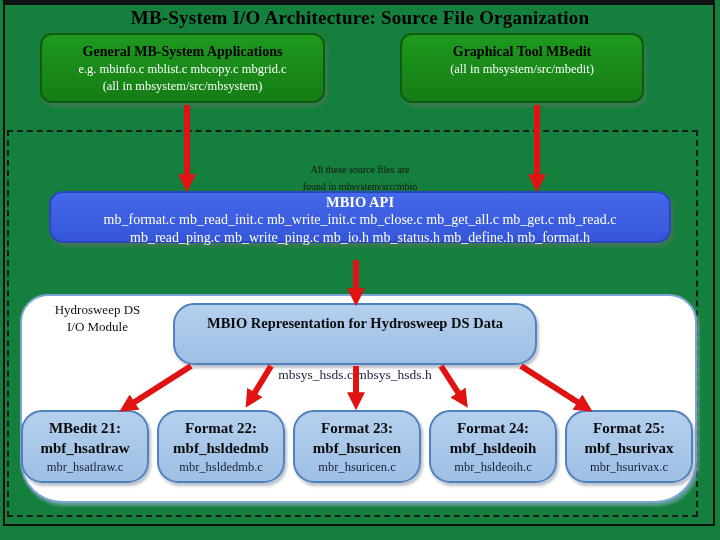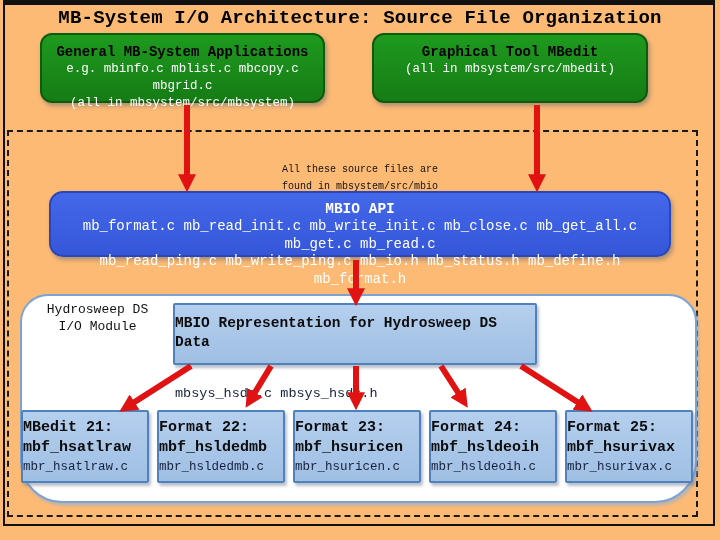--- a/index.html
+++ b/index.html
@@ -1,18 +1,18 @@
 <!DOCTYPE html>
 <html><head>
 <meta charset="utf-8">
 <style>
   html,body{margin:0;padding:0;background:#ffffff;}
   .stage{
-    position:relative;width:720px;height:540px;background:#fdba74;
-    font-family:Liberation Mono, monospace;overflow:hidden;
+    position:relative;width:720px;height:540px;background:#15803d;
+    font-family:Liberation Serif, serif;overflow:hidden;
   }
   .frame{
     position:absolute;left:3px;top:0;width:712px;height:526px;
     border-style:solid;border-color:#111;border-width:5px 2px 2px 2px;
     box-sizing:border-box;pointer-events:none;
   }
   .diagram-title{
     position:absolute;left:0;top:7px;width:720px;text-align:center;
     font-size:19px;font-weight:bold;color:#000;letter-spacing:.2px;
   }
@@ -30,45 +30,46 @@
   .dashed-region{
     position:absolute;left:7px;top:130px;width:691px;height:387px;
     border:2px dashed #1a1a1a;box-sizing:border-box;
   }
   .mbio-note{
     position:absolute;left:185px;top:141px;width:350px;text-align:center;
     font-size:10px;color:#111;line-height:17px;margin-top:20px;
   }
   
   .api-box{
-    position:absolute;left:49px;top:191px;width:622px;height:66px;
+    position:absolute;left:49px;top:191px;width:622px;height:52px;
     box-sizing:border-box;background:linear-gradient(180deg,#4468ea 0%,#3556d8 100%);
     border:2px solid #2b46b8;border-radius:14px;
     box-shadow:2px 3px 4px rgba(110,110,110,.55);
-    text-align:center;padding-top:7px;
+    text-align:center;
   }
   .api-box .atitle{font-size:14.5px;font-weight:bold;color:#fff;line-height:18px;}
   .api-box .aline{font-size:14px;color:#fff;line-height:17.5px;}
   
   .module-box{
     position:absolute;left:20px;top:294px;width:677px;height:209px;
     box-sizing:border-box;background:#fff;
     border:2px solid #7ba3d4;border-radius:28px 28px 42px 42px;
     box-shadow:2px 3px 3px rgba(150,175,205,.6);
   }
   .module-label{
     position:absolute;left:35px;top:301px;width:125px;text-align:center;
     font-size:13px;color:#111;line-height:17px;
   }
   
   .lblue{
     position:absolute;box-sizing:border-box;
     background:linear-gradient(180deg,#b5cfee 0%,#9fbfe3 100%);
-    border:2px solid #4f81bd;border-radius:2px;
+    border:2px solid #4f81bd;border-radius:21px;
     box-shadow:2px 3px 3px rgba(120,130,150,.5);
+    text-align:center;
   }
   .rep-box{left:173px;top:303px;width:364px;height:62px;padding-top:9px;}
   .rep-box .rtitle{font-size:14.5px;font-weight:bold;color:#0c0c0c;line-height:19px;}
   .rep-box .rfiles{font-size:13.5px;color:#16213d;line-height:18px;margin-top:33px;}
   .fmt-box{top:410px;width:128px;height:73px;padding-top:6px;}
   .fmt-box .fid,.fmt-box .fname{font-size:15px;font-weight:bold;color:#0c0c0c;line-height:20px;}
   .fmt-box .ffile{font-size:12.5px;color:#16213d;line-height:18px;}
   .fmt-1{left:21px;} .fmt-2{left:157px;} .fmt-3{left:293px;} .fmt-4{left:429px;} .fmt-5{left:565px;}
   .arrow-layer{position:absolute;left:0;top:0;width:720px;height:540px;pointer-events:none;}
 </style>
@@ -80,21 +81,21 @@
   <div class="frame"></div>
 
   <div class="diagram-title">MB-System I/O Architecture: Source File Organization</div>
 
   <div class="green-box" style="left:40px;width:285px;">
     <div class="gtitle">General MB-System Applications</div>
     <div class="gline">e.g. mbinfo.c mblist.c mbcopy.c mbgrid.c</div>
     <div class="gline">(all in mbsystem/src/mbsystem)</div>
   </div>
 
-  <div class="green-box" style="left:372px;width:276px;">
+  <div class="green-box" style="left:400px;width:244px;">
     <div class="gtitle">Graphical Tool MBedit</div>
     <div class="gline">(all in mbsystem/src/mbedit)</div>
   </div>
 
   <div class="dashed-region"></div>
 
   <div class="mbio-note">
     <div>All these source files are</div>
     <div>found in mbsystem/src/mbio</div>
   </div>

